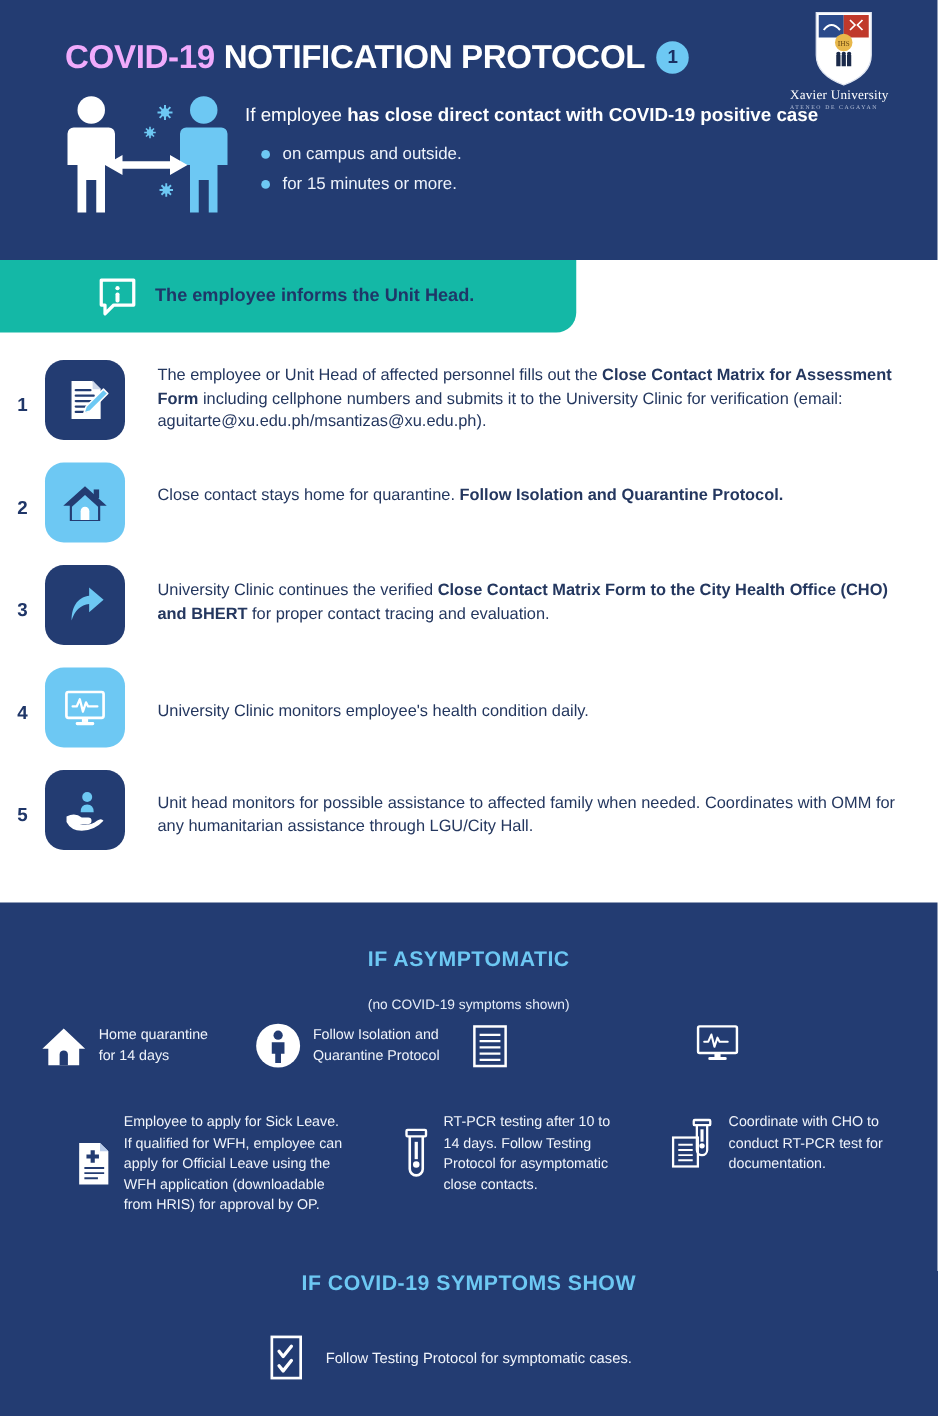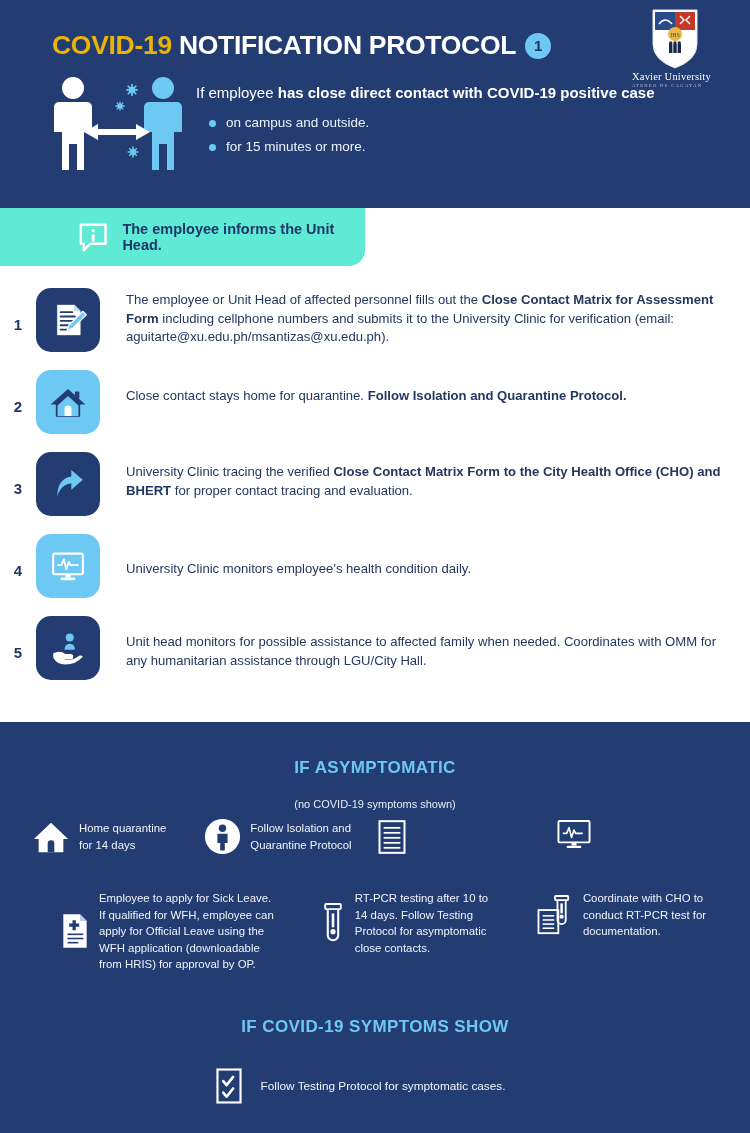--- a/index.html
+++ b/index.html
@@ -30,21 +30,21 @@
   }
 
   .title-row {
     position:absolute; left:52px; top:30px;
     display:flex; align-items:center; gap:9px;
   }
   .title-main {
     font-size:26.5px; font-weight:bold; letter-spacing:-0.3px;
     color:#ffffff; white-space:nowrap;
   }
-  .title-main .hl { color:#eab308; }
+  .title-main .hl { color:#f0abfc; }
   .badge {
     width:26px; height:26px; border-radius:50%; background:#6DC8F3;
     color:#1b3163; font-size:15px; font-weight:bold;
     display:flex; align-items:center; justify-content:center;
   }
 
   .people-icon { position:absolute; left:48px; top:72px; width:142px; height:105px; }
 
   .hdr-text { position:absolute; left:196px; top:84px; width:530px; }
   .hdr-lead { font-size:15px; color:#ffffff; line-height:1.25; }
@@ -54,22 +54,22 @@
     font-size:13.5px; color:#eef3fb; line-height:1.15;
     padding-left:30px; position:relative; margin-bottom:9px;
   }
   .hdr-bullets li::before {
     content:""; position:absolute; left:13px; top:5px;
     width:7px; height:7px; border-radius:50%; background:#6DC8F3;
   }
 
   
   .info-banner {
-    position:absolute; left:0; top:208px; width:365px; height:58px;
-    background:#5eead4; border-bottom-right-radius:16px;
+    position:absolute; left:0; top:208px; width:461px; height:58px;
+    background:#14b8a6; border-bottom-right-radius:16px;
     display:flex; align-items:center;
   }
   .info-icon { margin-left:78px; width:32px; height:32px; }
   .info-text {
     margin-left:14px; font-size:14.5px; font-weight:bold; color:#1f3668;
   }
 
   
   .steps { position:absolute; left:0; top:288px; width:750px; }
   .step { display:flex; align-items:flex-start; margin-bottom:18px; }
@@ -259,21 +259,21 @@
   </div>
 
   <div class="step h3">
     <div class="step-num">3</div>
     <div class="step-ico navy">
       <svg viewBox="0 0 46 46" width="38" height="38">
         <path d="M10 38 C10 22 18 15 27 14 V6 L41 18 L27 30 V22 C19 23 13 28 10 38 Z" fill="#6DC8F3"></path>
       </svg>
     </div>
     <div class="step-body">
-      <span>University Clinic tracing the verified </span><b>Close Contact Matrix Form to the City Health Office (CHO) and BHERT</b><span> for proper contact tracing and evaluation.</span>
+      <span>University Clinic continues the verified </span><b>Close Contact Matrix Form to the City Health Office (CHO) and BHERT</b><span> for proper contact tracing and evaluation.</span>
     </div>
   </div>
 
   <div class="step h4">
     <div class="step-num">4</div>
     <div class="step-ico sky">
       <svg viewBox="0 0 46 46" width="38" height="38">
         <rect x="5" y="8" width="36" height="25" rx="2" fill="none" stroke="#ffffff" stroke-width="2.6"></rect>
         <path d="M11 22 h4 l3 -7 3 12 3 -9 2 4 h9" fill="none" stroke="#ffffff" stroke-width="2.2" stroke-linejoin="round" stroke-linecap="round"></path>
         <rect x="20" y="33" width="6" height="4" fill="#ffffff"></rect>

